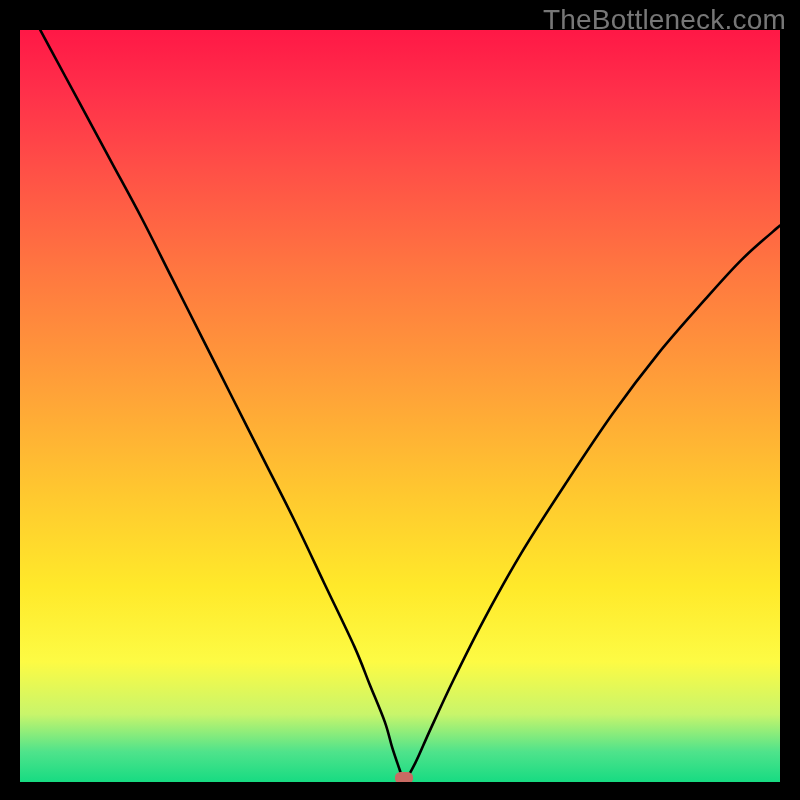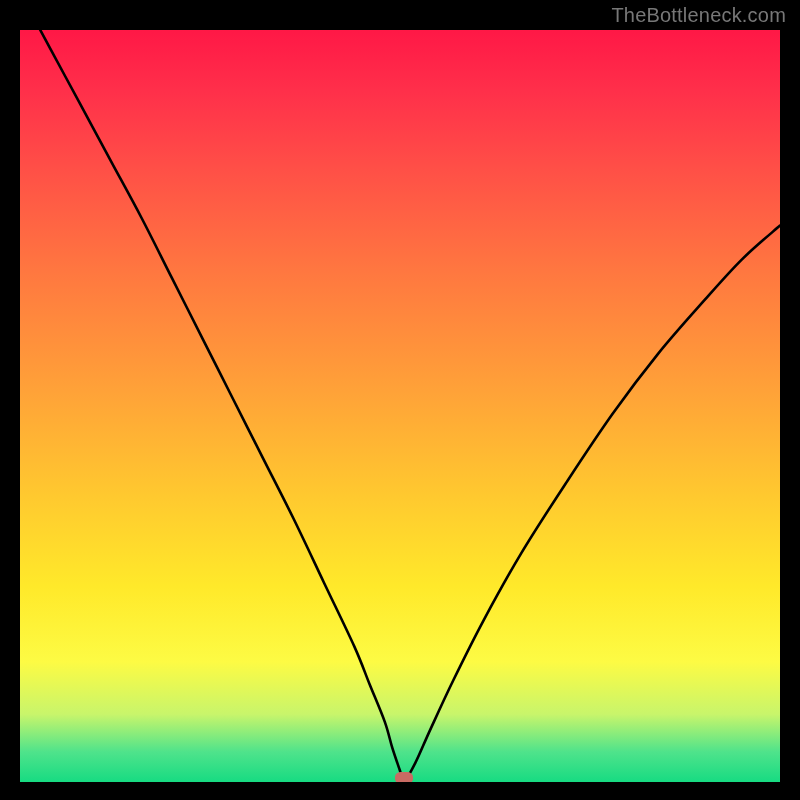--- a/index.html
+++ b/index.html
@@ -15,21 +15,21 @@
     position: relative;
     width: 800px;
     height: 800px;
     background: #000;
   }
   .watermark {
     position: absolute;
     top: 4px;
     right: 14px;
     color: #777;
-    font-size: 20px;
+    font-size: 28px;
     font-weight: 500;
     letter-spacing: 0.2px;
     z-index: 20;
     user-select: none;
   }
   .plot-area {
     position: absolute;
     left: 20px;
     top: 30px;
     width: 760px;

